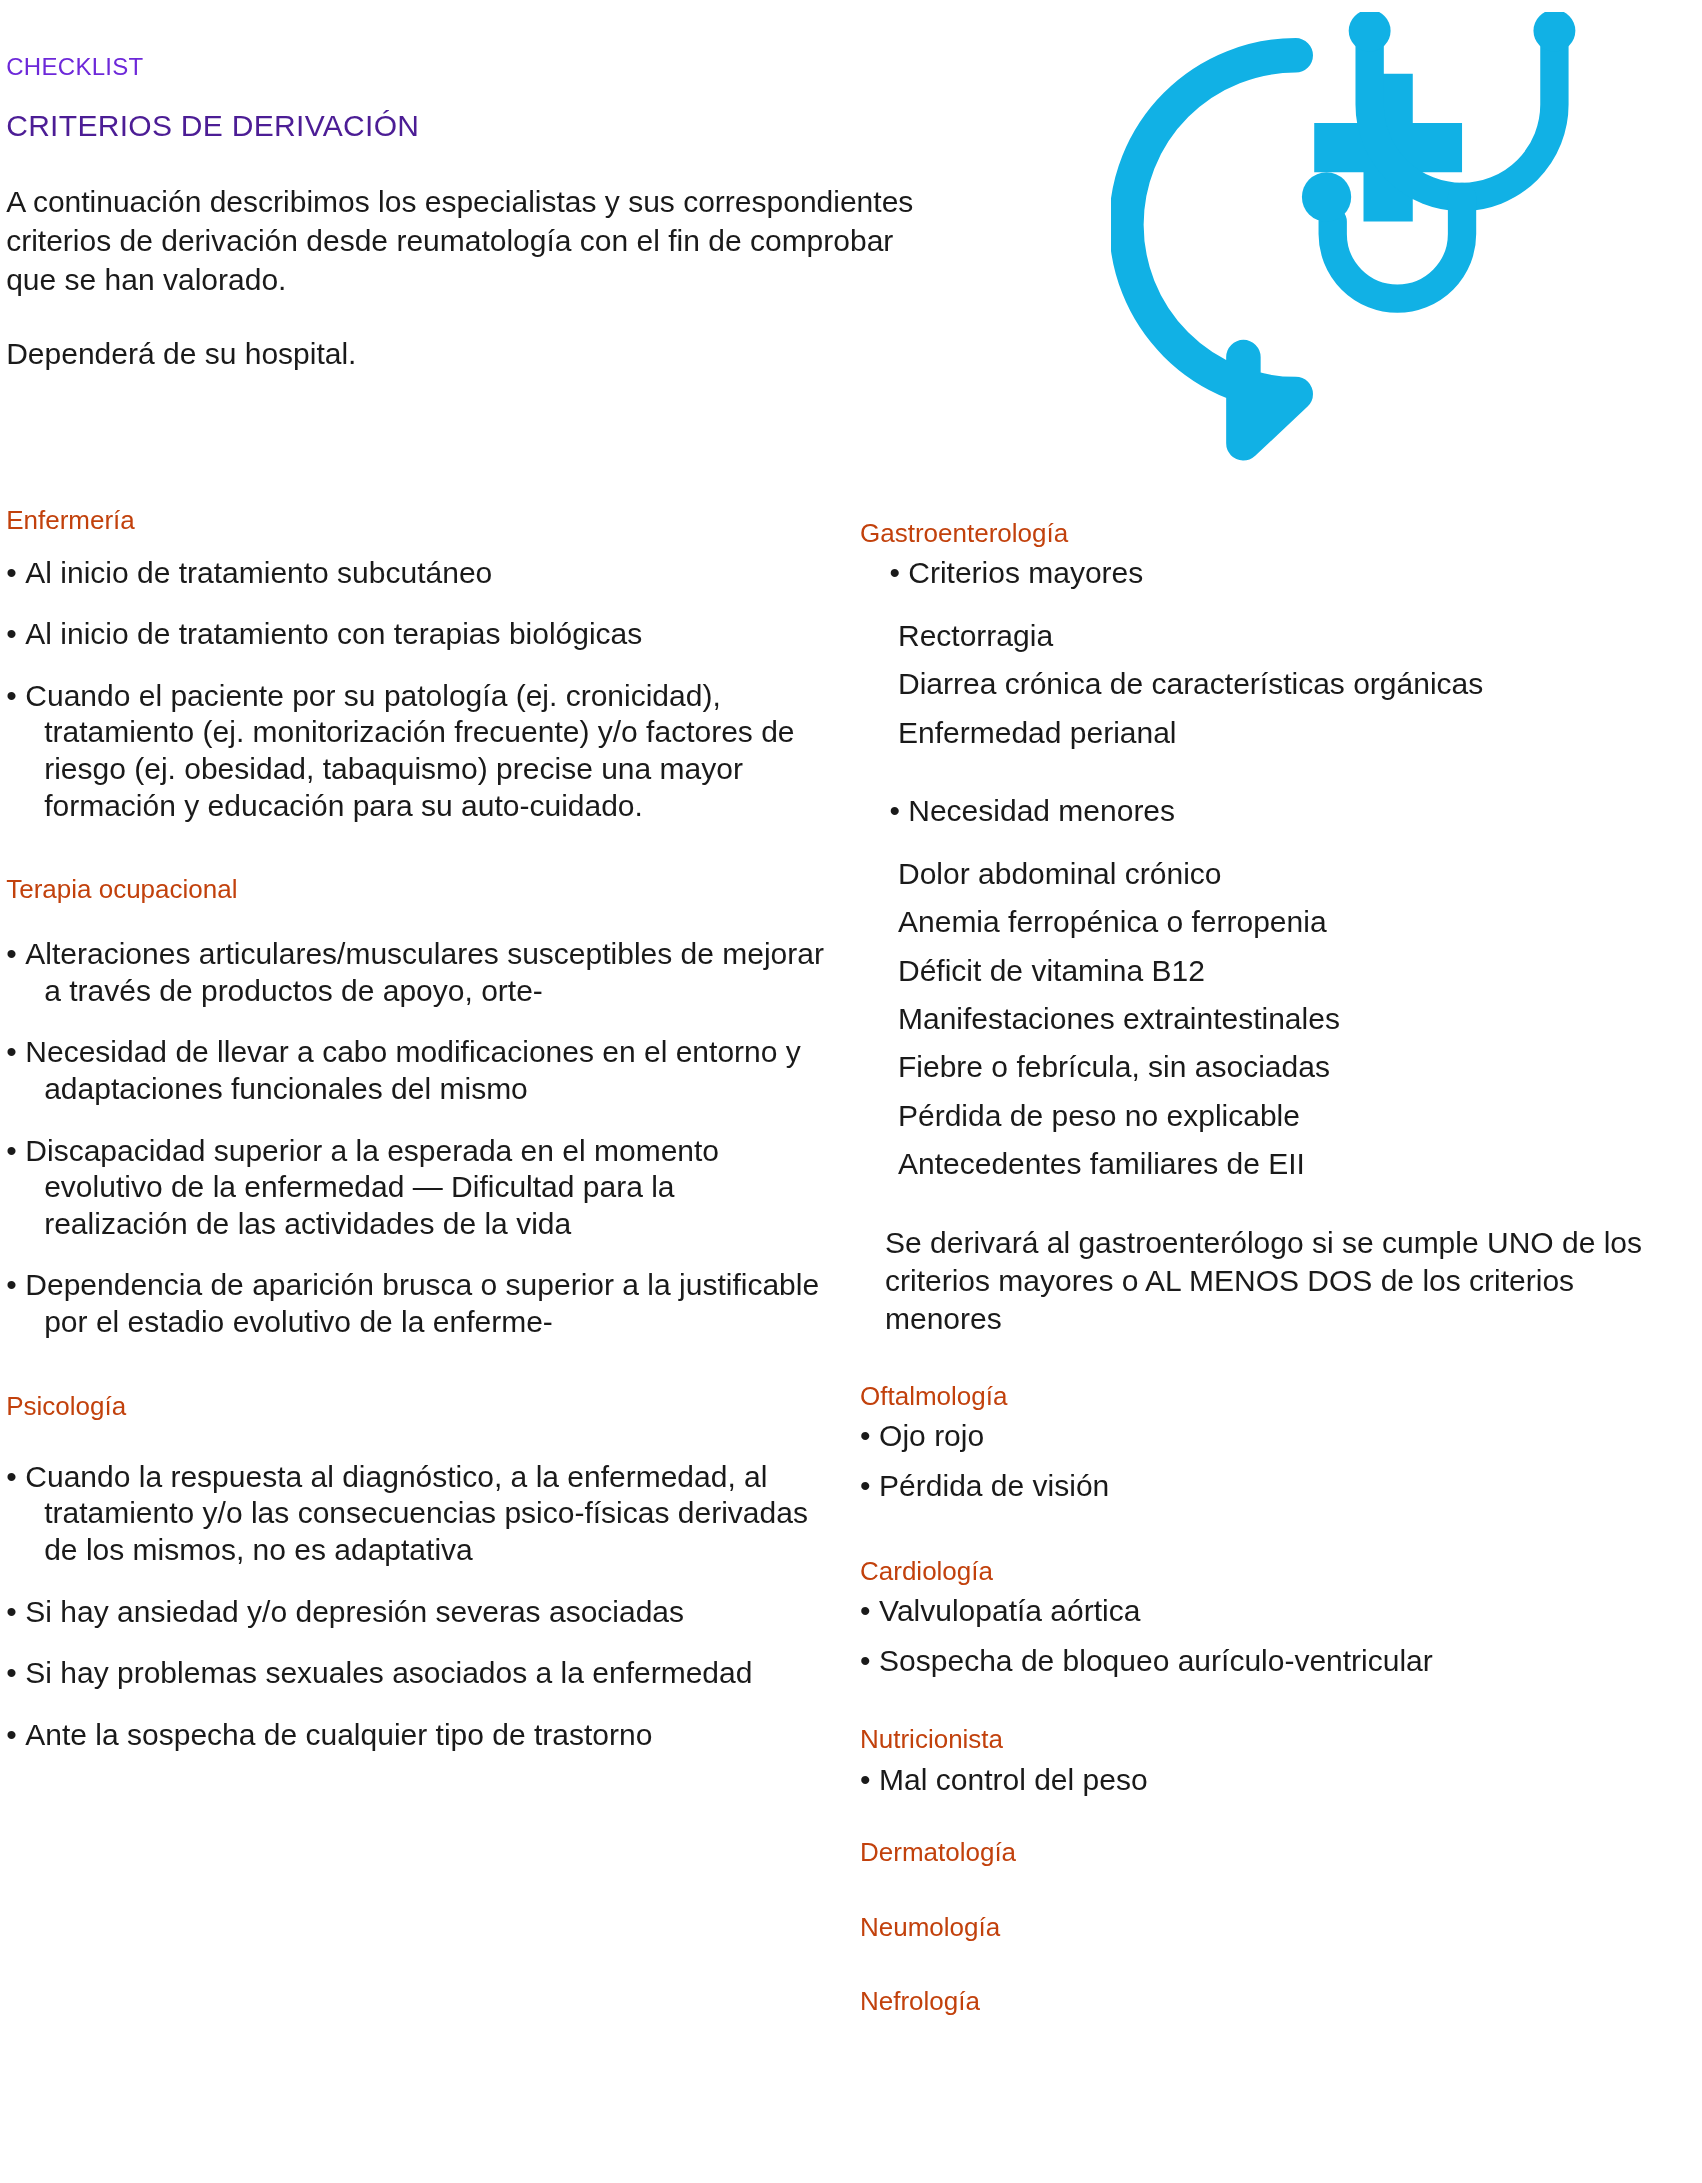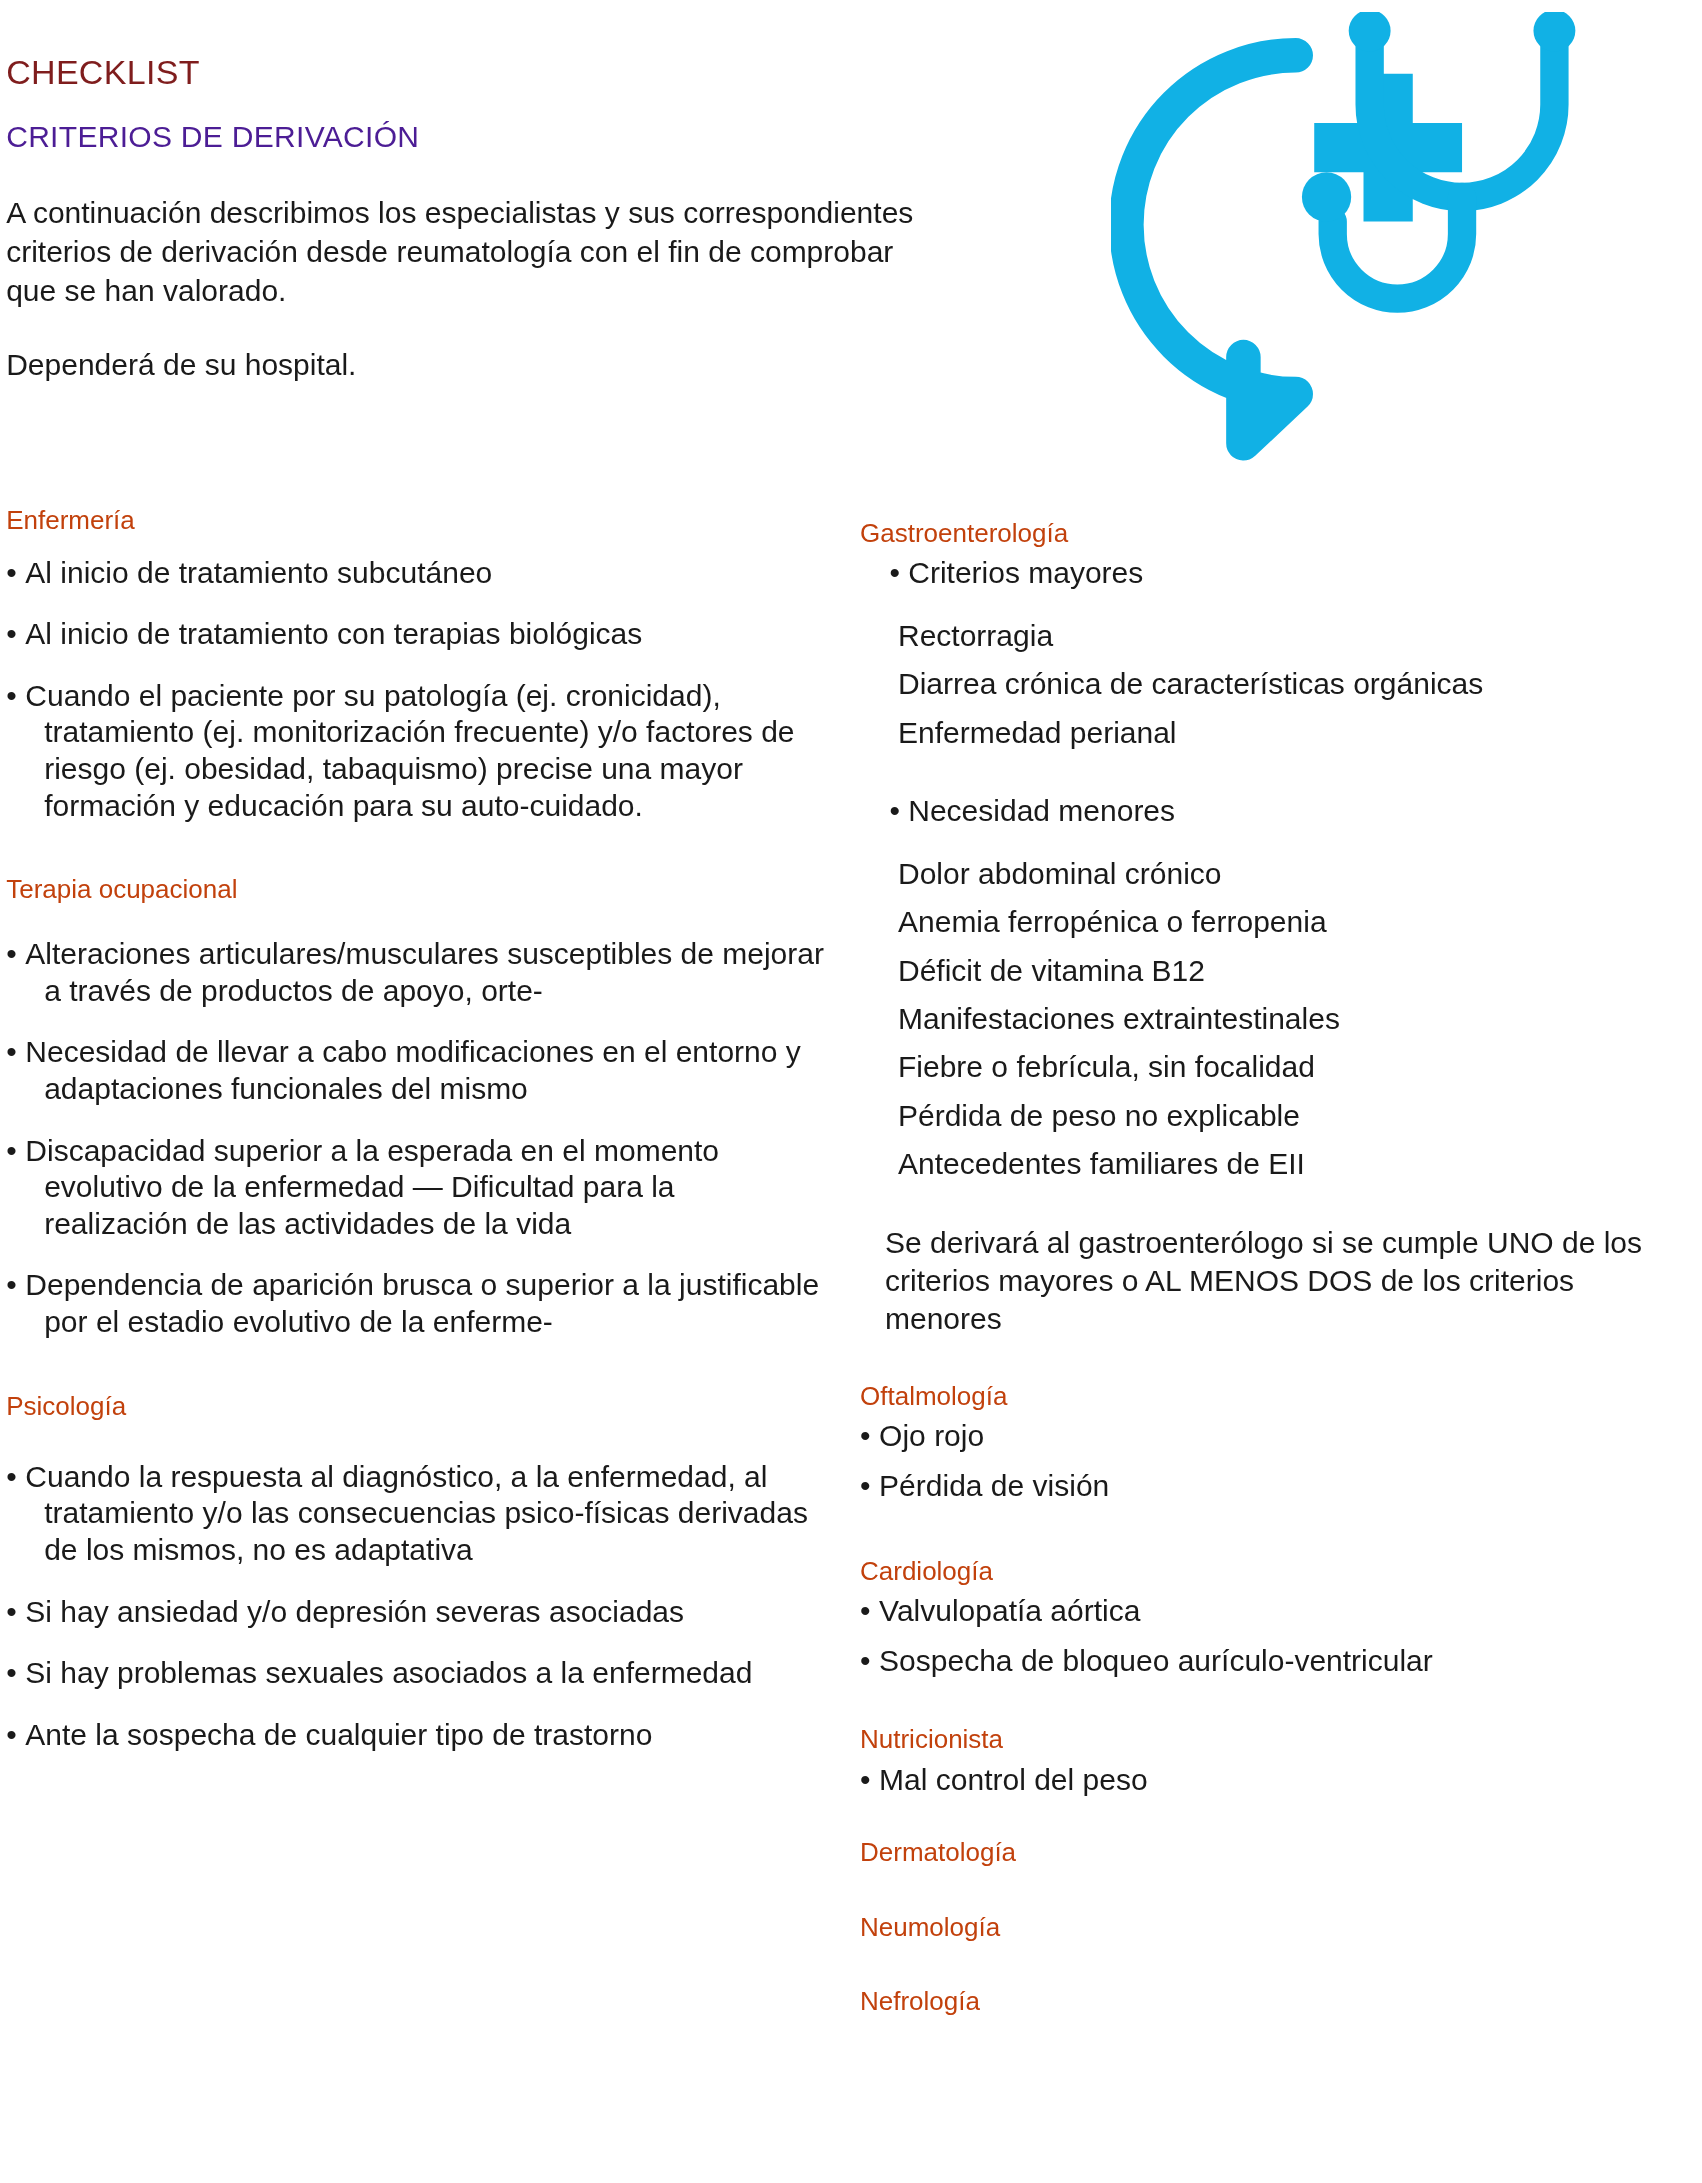--- a/index.html
+++ b/index.html
@@ -24,22 +24,22 @@
   }
 
   
   .header {
     position: absolute;
     left: 6.2px;
     top: 53px;
     width: 1017px;
   }
   .checklist-label {
-    color: #7f1d1d;
-    font-size: 34px;
+    color: #6d28d9;
+    font-size: 24px;
     letter-spacing: 0.3px;
     margin: 0 0 28px 0;
   }
   .doc-title {
     color: #4c1d95;
     font-size: 30px;
     letter-spacing: 0.3px;
     margin: 0 0 39px 0;
   }
   .intro-par {
@@ -219,21 +219,21 @@
 
       <div class="gastro-bullet">
         <span class="b">• </span><span>Necesidad menores</span>
       </div>
       <div class="sp-40"></div>
       <ul class="plain-lines">
         <li>Dolor abdominal crónico</li>
         <li>Anemia ferropénica o ferropenia</li>
         <li>Déficit de vitamina B12</li>
         <li>Manifestaciones extraintestinales</li>
-        <li>Fiebre o febrícula, sin focalidad</li>
+        <li>Fiebre o febrícula, sin asociadas</li>
         <li>Pérdida de peso no explicable</li>
         <li>Antecedentes familiares de EII</li>
       </ul>
 
       <div class="sp-50"></div>
       <div class="note">Se derivará al gastroenterólogo si se cumple UNO de los criterios mayores o AL MENOS DOS de los criterios menores</div>
     </div>
 
     <div class="sp-70"></div>
 

